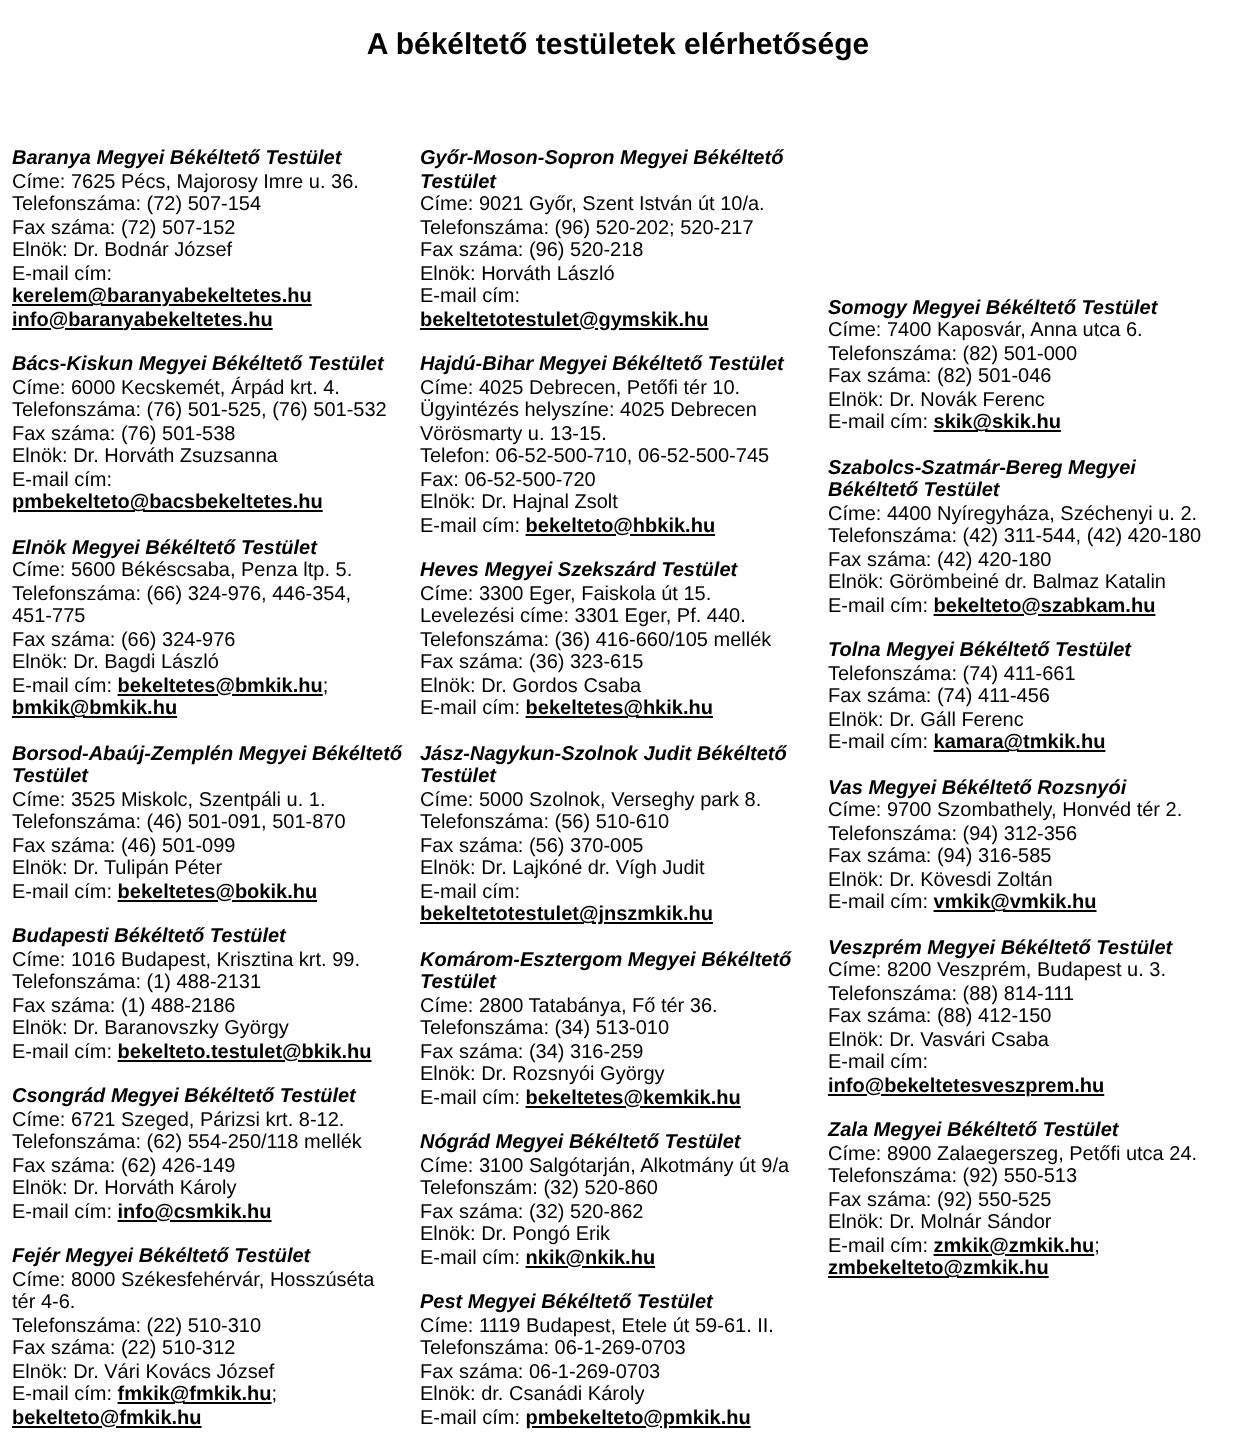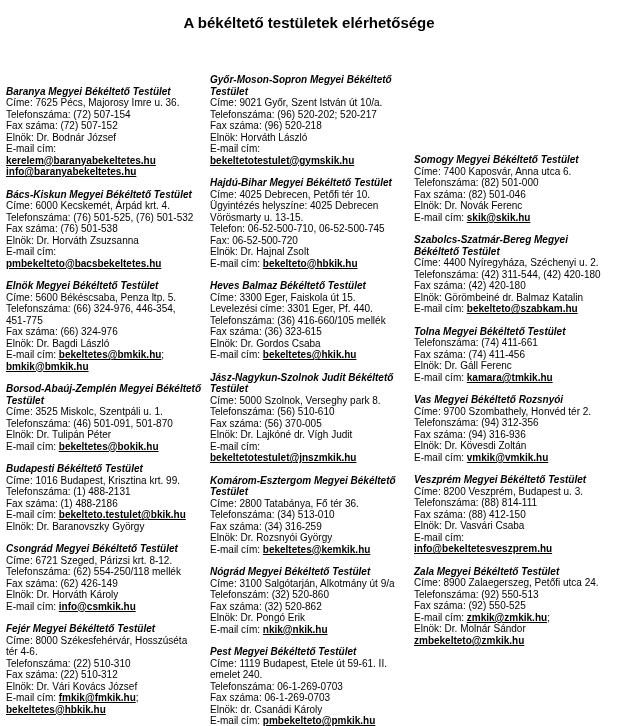--- a/index.html
+++ b/index.html
@@ -81,48 +81,49 @@
           <div class="line"><span>451-775</span></div>
           <div class="line"><span>Fax száma: (66) 324-976</span></div>
           <div class="line"><span>Elnök: Dr. Bagdi László</span></div>
           <div class="line"><span>E-mail cím: </span><a class="email-link">bekeltetes@bmkik.hu</a><span>;</span></div>
           <div class="line"><a class="email-link">bmkik@bmkik.hu</a></div>
         </div>
         <div class="entry">
           <div class="entry-name">Borsod-Abaúj-Zemplén Megyei Békéltető Testület</div>
           <div class="line"><span>Címe: 3525 Miskolc, Szentpáli u. 1.</span></div>
           <div class="line"><span>Telefonszáma: (46) 501-091, 501-870</span></div>
+          <div class="line"><span>Fax száma: (46) 501-099</span></div>
           <div class="line"><span>Elnök: Dr. Tulipán Péter</span></div>
           <div class="line"><span>E-mail cím: </span><a class="email-link">bekeltetes@bokik.hu</a></div>
         </div>
         <div class="entry">
           <div class="entry-name">Budapesti Békéltető Testület</div>
           <div class="line"><span>Címe: 1016 Budapest, Krisztina krt. 99.</span></div>
           <div class="line"><span>Telefonszáma: (1) 488-2131</span></div>
           <div class="line"><span>Fax száma: (1) 488-2186</span></div>
+          <div class="line"><span>Elnök: Dr. Baranovszky György</span></div>
           <div class="line"><span>E-mail cím: </span><a class="email-link">bekelteto.testulet@bkik.hu</a></div>
-          <div class="line"><span>Elnök: Dr. Baranovszky György</span></div>
         </div>
         <div class="entry">
           <div class="entry-name">Csongrád Megyei Békéltető Testület</div>
           <div class="line"><span>Címe: 6721 Szeged, Párizsi krt. 8-12.</span></div>
           <div class="line"><span>Telefonszáma: (62) 554-250/118 mellék</span></div>
           <div class="line"><span>Fax száma: (62) 426-149</span></div>
           <div class="line"><span>Elnök: Dr. Horváth Károly</span></div>
           <div class="line"><span>E-mail cím: </span><a class="email-link">info@csmkik.hu</a></div>
         </div>
         <div class="entry">
           <div class="entry-name">Fejér Megyei Békéltető Testület</div>
           <div class="line"><span>Címe: 8000 Székesfehérvár, Hosszúséta</span></div>
           <div class="line"><span>tér 4-6.</span></div>
           <div class="line"><span>Telefonszáma: (22) 510-310</span></div>
           <div class="line"><span>Fax száma: (22) 510-312</span></div>
           <div class="line"><span>Elnök: Dr. Vári Kovács József</span></div>
           <div class="line"><span>E-mail cím: </span><a class="email-link">fmkik@fmkik.hu</a><span>;</span></div>
-          <div class="line"><a class="email-link">bekeltetes@hbkik.hu</a></div>
+          <div class="line"><a class="email-link">bekelteto@fmkik.hu</a></div>
         </div>
       </div>
       <div class="col">
         <div class="entry">
           <div class="entry-name">Győr-Moson-Sopron Megyei Békéltető Testület</div>
           <div class="line"><span>Címe: 9021 Győr, Szent István út 10/a.</span></div>
           <div class="line"><span>Telefonszáma: (96) 520-202; 520-217</span></div>
           <div class="line"><span>Fax száma: (96) 520-218</span></div>
           <div class="line"><span>Elnök: Horváth László</span></div>
           <div class="line"><span>E-mail cím:</span></div>
@@ -132,21 +133,21 @@
           <div class="entry-name">Hajdú-Bihar Megyei Békéltető Testület</div>
           <div class="line"><span>Címe: 4025 Debrecen, Petőfi tér 10.</span></div>
           <div class="line"><span>Ügyintézés helyszíne: 4025 Debrecen</span></div>
           <div class="line"><span>Vörösmarty u. 13-15.</span></div>
           <div class="line"><span>Telefon: 06-52-500-710, 06-52-500-745</span></div>
           <div class="line"><span>Fax: 06-52-500-720</span></div>
           <div class="line"><span>Elnök: Dr. Hajnal Zsolt</span></div>
           <div class="line"><span>E-mail cím: </span><a class="email-link">bekelteto@hbkik.hu</a></div>
         </div>
         <div class="entry">
-          <div class="entry-name">Heves Balmaz Békéltető Testület</div>
+          <div class="entry-name">Heves Megyei Szekszárd Testület</div>
           <div class="line"><span>Címe: 3300 Eger, Faiskola út 15.</span></div>
           <div class="line"><span>Levelezési címe: 3301 Eger, Pf. 440.</span></div>
           <div class="line"><span>Telefonszáma: (36) 416-660/105 mellék</span></div>
           <div class="line"><span>Fax száma: (36) 323-615</span></div>
           <div class="line"><span>Elnök: Dr. Gordos Csaba</span></div>
           <div class="line"><span>E-mail cím: </span><a class="email-link">bekeltetes@hkik.hu</a></div>
         </div>
         <div class="entry">
           <div class="entry-name">Jász-Nagykun-Szolnok Judit Békéltető Testület</div>
           <div class="line"><span>Címe: 5000 Szolnok, Verseghy park 8.</span></div>
@@ -168,21 +169,20 @@
           <div class="entry-name">Nógrád Megyei Békéltető Testület</div>
           <div class="line"><span>Címe: 3100 Salgótarján, Alkotmány út 9/a</span></div>
           <div class="line"><span>Telefonszám: (32) 520-860</span></div>
           <div class="line"><span>Fax száma: (32) 520-862</span></div>
           <div class="line"><span>Elnök: Dr. Pongó Erik</span></div>
           <div class="line"><span>E-mail cím: </span><a class="email-link">nkik@nkik.hu</a></div>
         </div>
         <div class="entry">
           <div class="entry-name">Pest Megyei Békéltető Testület</div>
           <div class="line"><span>Címe: 1119 Budapest, Etele út 59-61. II.</span></div>
-          <div class="line"><span>emelet 240.</span></div>
           <div class="line"><span>Telefonszáma: 06-1-269-0703</span></div>
           <div class="line"><span>Fax száma: 06-1-269-0703</span></div>
           <div class="line"><span>Elnök: dr. Csanádi Károly</span></div>
           <div class="line"><span>E-mail cím: </span><a class="email-link">pmbekelteto@pmkik.hu</a></div>
         </div>
       </div>
       <div class="col">
         <div class="entry">
           <div class="entry-name">Somogy Megyei Békéltető Testület</div>
           <div class="line"><span>Címe: 7400 Kaposvár, Anna utca 6.</span></div>
@@ -203,37 +203,37 @@
           <div class="entry-name">Tolna Megyei Békéltető Testület</div>
           <div class="line"><span>Telefonszáma: (74) 411-661</span></div>
           <div class="line"><span>Fax száma: (74) 411-456</span></div>
           <div class="line"><span>Elnök: Dr. Gáll Ferenc</span></div>
           <div class="line"><span>E-mail cím: </span><a class="email-link">kamara@tmkik.hu</a></div>
         </div>
         <div class="entry">
           <div class="entry-name">Vas Megyei Békéltető Rozsnyói</div>
           <div class="line"><span>Címe: 9700 Szombathely, Honvéd tér 2.</span></div>
           <div class="line"><span>Telefonszáma: (94) 312-356</span></div>
-          <div class="line"><span>Fax száma: (94) 316-936</span></div>
+          <div class="line"><span>Fax száma: (94) 316-585</span></div>
           <div class="line"><span>Elnök: Dr. Kövesdi Zoltán</span></div>
           <div class="line"><span>E-mail cím: </span><a class="email-link">vmkik@vmkik.hu</a></div>
         </div>
         <div class="entry">
           <div class="entry-name">Veszprém Megyei Békéltető Testület</div>
           <div class="line"><span>Címe: 8200 Veszprém, Budapest u. 3.</span></div>
           <div class="line"><span>Telefonszáma: (88) 814-111</span></div>
           <div class="line"><span>Fax száma: (88) 412-150</span></div>
           <div class="line"><span>Elnök: Dr. Vasvári Csaba</span></div>
           <div class="line"><span>E-mail cím:</span></div>
           <div class="line"><a class="email-link">info@bekeltetesveszprem.hu</a></div>
         </div>
         <div class="entry">
           <div class="entry-name">Zala Megyei Békéltető Testület</div>
           <div class="line"><span>Címe: 8900 Zalaegerszeg, Petőfi utca 24.</span></div>
           <div class="line"><span>Telefonszáma: (92) 550-513</span></div>
           <div class="line"><span>Fax száma: (92) 550-525</span></div>
+          <div class="line"><span>Elnök: Dr. Molnár Sándor</span></div>
           <div class="line"><span>E-mail cím: </span><a class="email-link">zmkik@zmkik.hu</a><span>;</span></div>
-          <div class="line"><span>Elnök: Dr. Molnár Sándor</span></div>
           <div class="line"><a class="email-link">zmbekelteto@zmkik.hu</a></div>
         </div>
       </div>
     </div>
 </div>
 
 </body></html>

